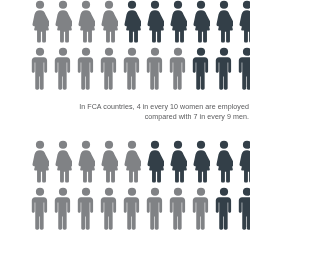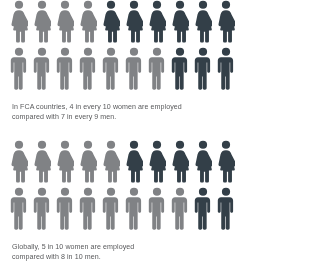--- a/index.html
+++ b/index.html
@@ -17,22 +17,23 @@
   }
   .infographic {
     width: 250px;
     height: 277px;
     position: relative;
     background: #ffffff;
     box-sizing: border-box;
   }
   .section {
     position: absolute;
-    left: 0;
-    width: 250px;
+    left: 11px;
+    width: 250px;
+    text-align: right;
   }
   #section-fca { top: 0px; }
   #section-global { top: 140px; }
 
   .pictogram-row {
     position: relative;
     height: 47px;
     width: 250px;
     padding-left: 10px;
     box-sizing: border-box;
@@ -200,19 +201,15 @@
             </svg></span></span><span class="figure"><span><svg viewBox="0 0 36 86" xmlns="http://www.w3.org/2000/svg">
               <circle cx="18" cy="9.5" r="8.2" fill="#808285"></circle>
               <path fill="#808285" d="M24.6 20.5H11.4c-4 0-6.6 2.6-6.6 6.6v21.3c0 1.9 1.1 3 2.9 3s2.9-1.1 2.9-3V31.1h1.1v51c0 2 1.2 3.2 3.2 3.2h1.5c2 0 3.1-1.2 3.1-3.2V58.9h1.2v23.2c0 2 1.1 3.2 3.1 3.2h1.5c2 0 3.2-1.2 3.2-3.2v-51h1.1v17.3c0 1.9 1.1 3 2.9 3s2.9-1.1 2.9-3V27.1c0-4-2.6-6.6-6.6-6.6z" transform="translate(-3.2 0)"></path>
             </svg></span></span><span class="figure"><span><svg viewBox="0 0 36 86" xmlns="http://www.w3.org/2000/svg">
               <circle cx="18" cy="9.5" r="8.2" fill="#333f48"></circle>
               <path fill="#333f48" d="M24.6 20.5H11.4c-4 0-6.6 2.6-6.6 6.6v21.3c0 1.9 1.1 3 2.9 3s2.9-1.1 2.9-3V31.1h1.1v51c0 2 1.2 3.2 3.2 3.2h1.5c2 0 3.1-1.2 3.1-3.2V58.9h1.2v23.2c0 2 1.1 3.2 3.1 3.2h1.5c2 0 3.2-1.2 3.2-3.2v-51h1.1v17.3c0 1.9 1.1 3 2.9 3s2.9-1.1 2.9-3V27.1c0-4-2.6-6.6-6.6-6.6z" transform="translate(-3.2 0)"></path>
             </svg></span></span><span class="figure"><span><svg viewBox="0 0 36 86" xmlns="http://www.w3.org/2000/svg">
               <circle cx="18" cy="9.5" r="8.2" fill="#333f48"></circle>
               <path fill="#333f48" d="M24.6 20.5H11.4c-4 0-6.6 2.6-6.6 6.6v21.3c0 1.9 1.1 3 2.9 3s2.9-1.1 2.9-3V31.1h1.1v51c0 2 1.2 3.2 3.2 3.2h1.5c2 0 3.1-1.2 3.1-3.2V58.9h1.2v23.2c0 2 1.1 3.2 3.1 3.2h1.5c2 0 3.2-1.2 3.2-3.2v-51h1.1v17.3c0 1.9 1.1 3 2.9 3s2.9-1.1 2.9-3V27.1c0-4-2.6-6.6-6.6-6.6z" transform="translate(-3.2 0)"></path>
             </svg></span></span></div>
-    <div class="caption" id="caption-global" style="color: rgb(88, 89, 91);">
-      <span class="caption-line">Globally, 5 in 10 women are employed</span>
-      <span class="caption-line">compared with 8 in 10 men.</span>
-    </div>
   </div>
 
 </div>
 
 </body></html>

